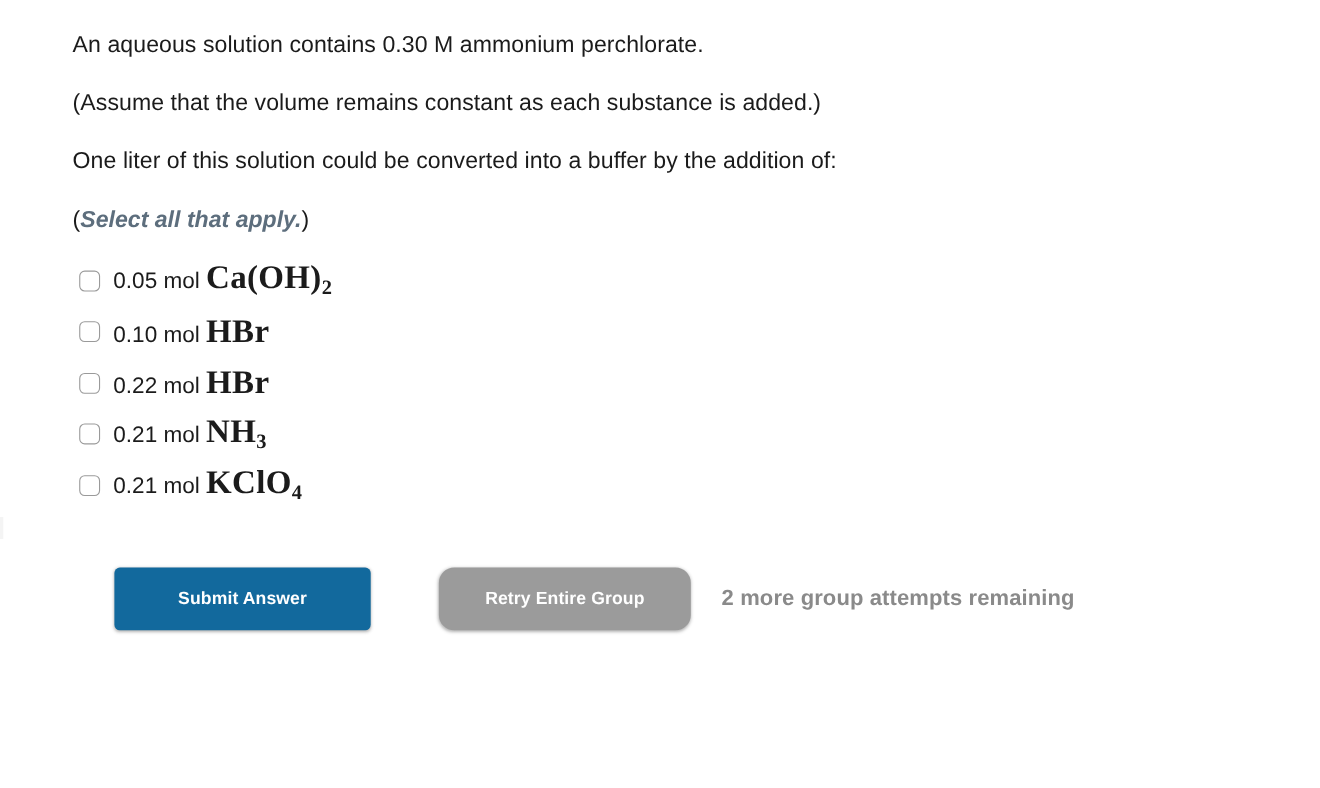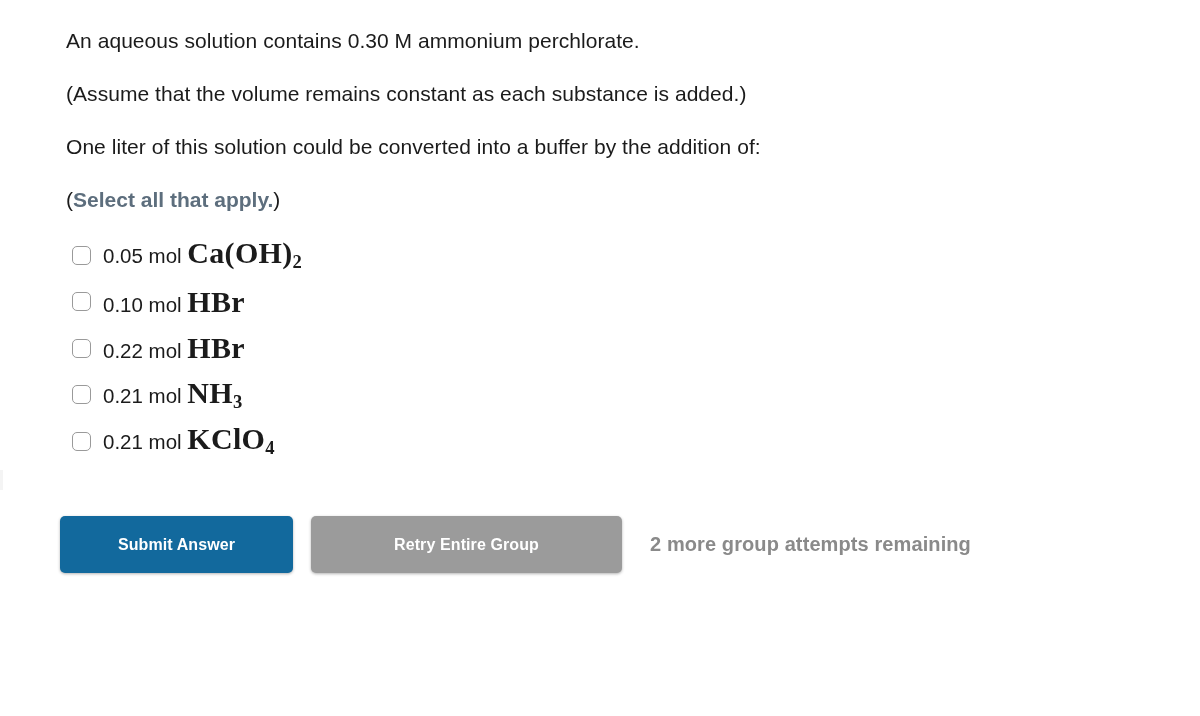--- a/index.html
+++ b/index.html
@@ -41,20 +41,21 @@
     white-space: nowrap;
   }
   .select-all-line {
     font-size: 21px;
     line-height: 53px;
     color: #1b1b1b;
     white-space: nowrap;
   }
   .select-all-em {
     font-weight: bold;
+    font-style: italic;
     color: #5d6e7d;
   }
 
   
   .options {
     position: absolute;
     left: 72px;
     top: 232px;
     width: 600px;
   }
@@ -108,30 +109,32 @@
     font-weight: bold;
     font-size: 16px;
     color: #ffffff;
     height: 57px;
     cursor: pointer;
     box-shadow: 0 1px 3px rgba(0,0,0,0.30);
     display: flex;
     align-items: center;
     justify-content: center;
     letter-spacing: 0.1px;
+    margin-left: 44px;
   }
   .btn-submit {
     background: #12699d;
     width: 233px;
     margin-right: 18px;
   }
   .btn-retry {
     background: #9b9b9b;
-    width: 311px;
+    width: 229px;
     margin-right: 28px;
+    border-radius: 14px;
   }
   .attempts-text {
     font-size: 20px;
     font-weight: bold;
     color: #8a8a8a;
     white-space: nowrap;
     letter-spacing: 0.1px;
   }
 
   

